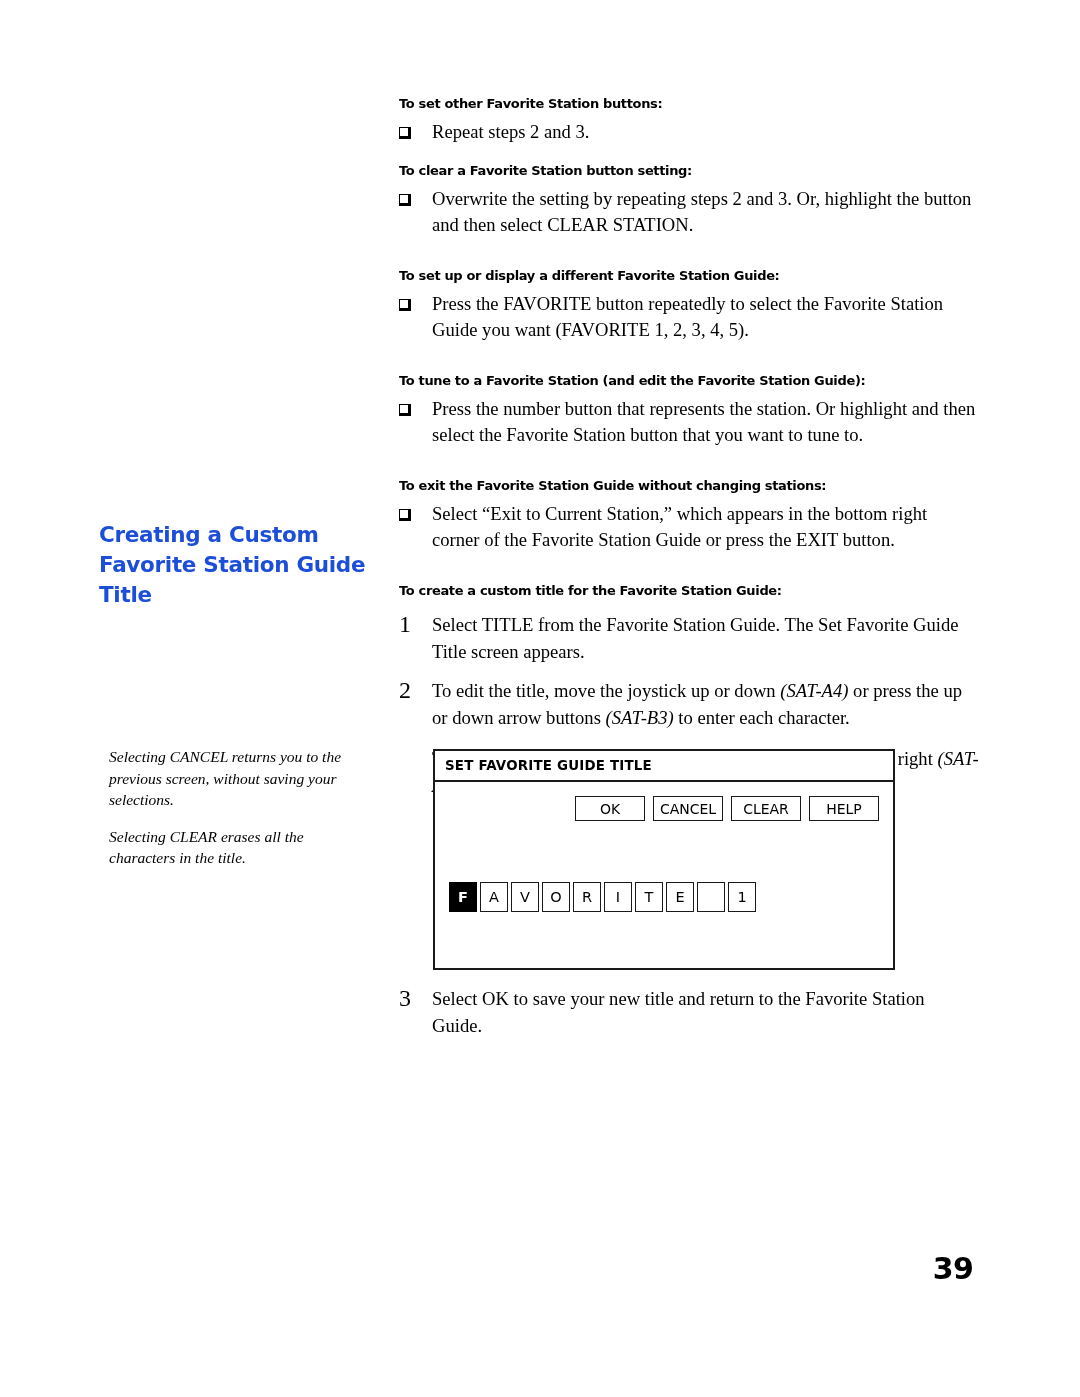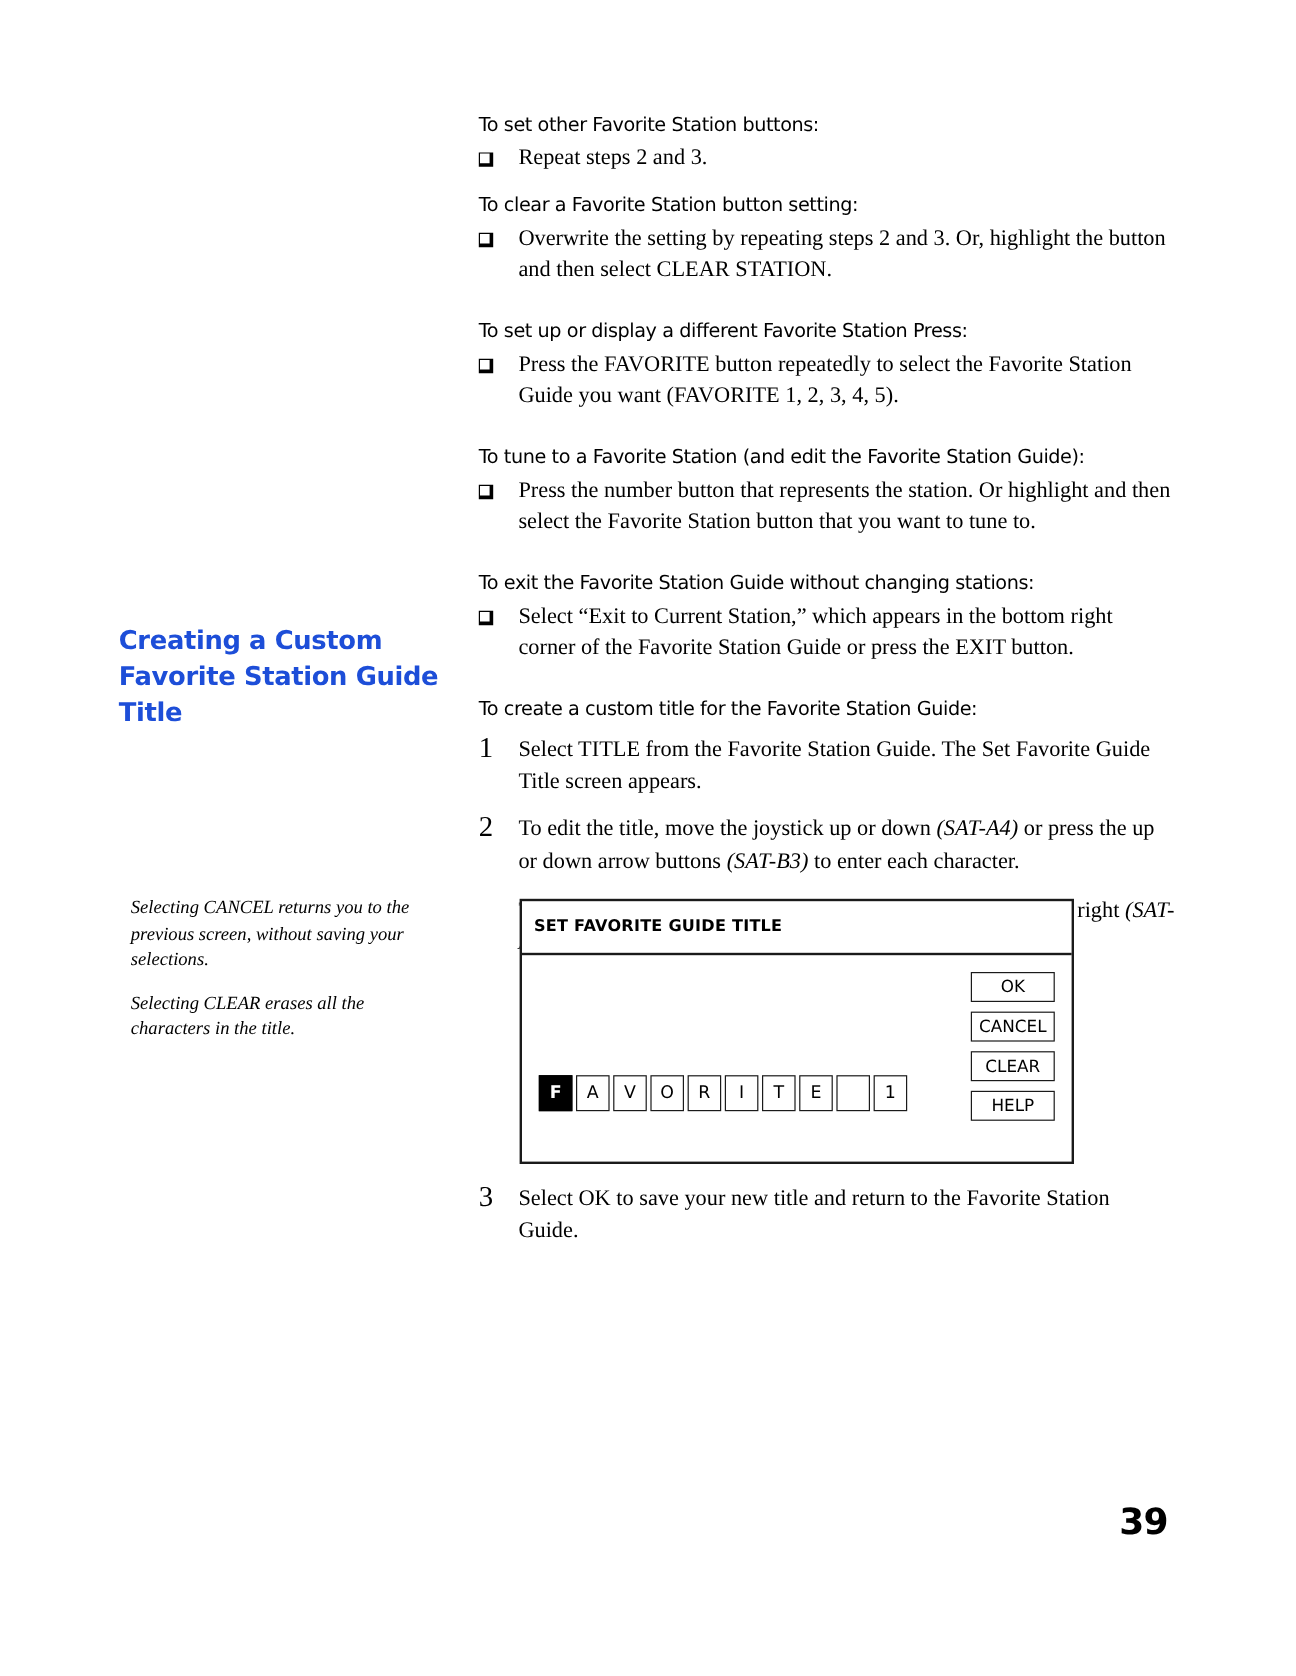--- a/index.html
+++ b/index.html
@@ -50,22 +50,22 @@
 
   
   #main {
     position: absolute;
     left: 399px;
     top: 92px;
     width: 580px;
   }
   .sub-heading {
     font-family: "DejaVu Sans", sans-serif;
-    font-weight: normal;
-    font-size: 16px;
+    font-weight: bold;
+    font-size: 13px;
     line-height: 23px;
     letter-spacing: -0.35px;
     margin: 0 0 4px 0;
   }
   .gap-lg { margin-top: 26px; }
   .gap-md { margin-top: 13px; }
 
   .bullet-row {
     display: flex;
     align-items: flex-start;
@@ -127,21 +127,21 @@
     position: absolute;
     left: 433px;
     top: 749px;
     width: 462px;
     height: 221px;
     border: 2.2px solid #1a1a1a;
     box-sizing: border-box;
     background: #fff;
   }
   #screen-titlebar {
-    height: 45px;
+    height: 31px;
     border-bottom: 2.2px solid #1a1a1a;
     box-sizing: border-box;
     display: flex;
     align-items: center;
     padding-left: 10px;
   }
   #screen-title-text {
     font-family: "DejaVu Sans", sans-serif;
     font-weight: bold;
     font-size: 13.4px;
@@ -175,21 +175,21 @@
     background: #000000;
     color: #ffffff;
     border-color: #000000;
     font-weight: bold;
   }
   #screen-buttons {
     position: absolute;
     right: 14px;
     top: 14px;
     display: flex;
-    flex-direction: column;
+    flex-direction: row;
     gap: 8px;
   }
   .screen-button {
     width: 70px;
     height: 25px;
     border: 1.8px solid #1a1a1a;
     box-sizing: border-box;
     display: flex;
     align-items: center;
     justify-content: center;
@@ -240,21 +240,21 @@
       <span class="bullet-mark"><span class="boxglyph"></span></span>
       <span class="bullet-text">Repeat steps 2 and 3.</span>
     </div>
 
     <h3 class="sub-heading gap-md">To clear a Favorite Station button setting:</h3>
     <div class="bullet-row">
       <span class="bullet-mark"><span class="boxglyph"></span></span>
       <span class="bullet-text">Overwrite the setting by repeating steps 2 and 3. Or, highlight the button and then select CLEAR STATION.</span>
     </div>
 
-    <h3 class="sub-heading gap-lg">To set up or display a different Favorite Station Press:</h3>
+    <h3 class="sub-heading gap-lg">To set up or display a different Favorite Station Guide:</h3>
     <div class="bullet-row">
       <span class="bullet-mark"><span class="boxglyph"></span></span>
       <span class="bullet-text">Press the FAVORITE button repeatedly to select the Favorite Station Guide you want (FAVORITE 1, 2, 3, 4, 5).</span>
     </div>
 
     <h3 class="sub-heading gap-lg">To tune to a Favorite Station (and edit the Favorite Station Guide):</h3>
     <div class="bullet-row">
       <span class="bullet-mark"><span class="boxglyph"></span></span>
       <span class="bullet-text">Press the number button that represents the station. Or highlight and then select the Favorite Station button that you want to tune to.</span>
     </div>

